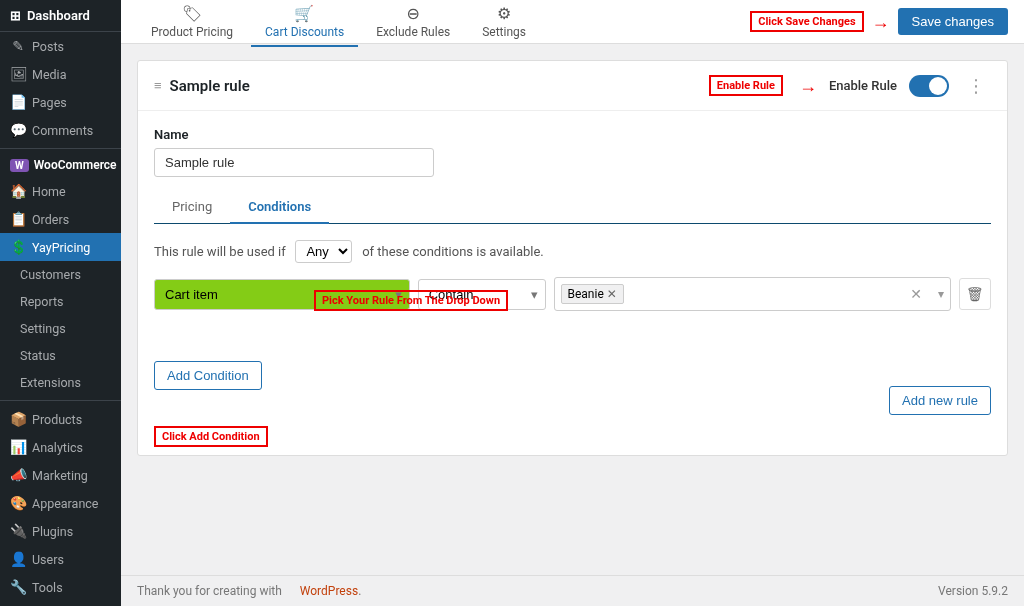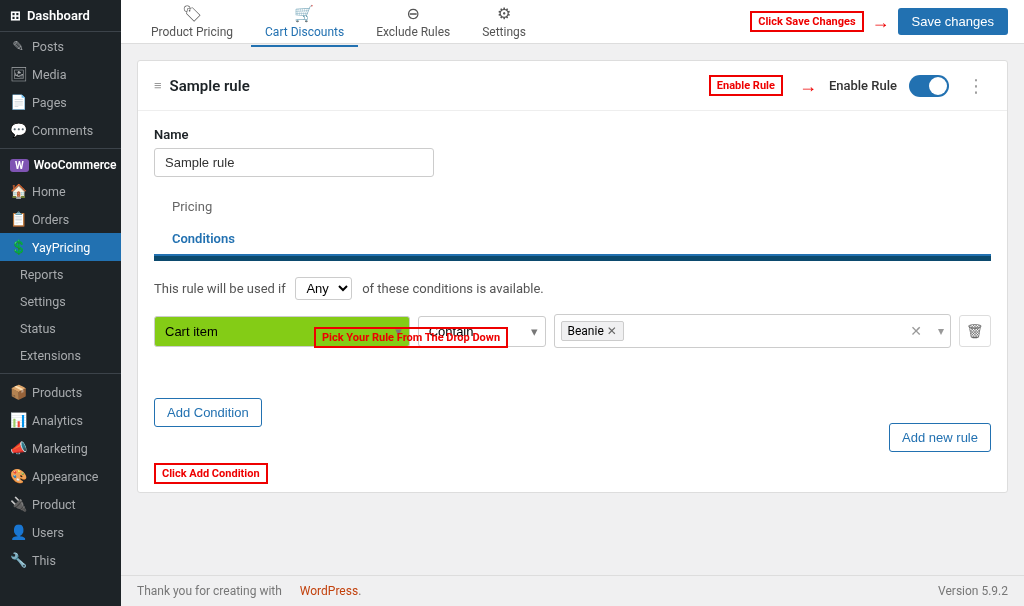--- a/index.html
+++ b/index.html
@@ -163,23 +163,22 @@
       border: 1px solid #ccc;
       border-radius: 3px;
       font-size: 13px;
       color: #333;
     }
 
     
     .inner-tabs {
       display: flex;
       gap: 0;
-      border-bottom: 6px solid #0c4a6e;
+      border-bottom: 1px solid #0c4a6e;
       margin: 14px 0 16px;
-      flex-direction: column;
     }
     .inner-tab {
       padding: 8px 18px;
       cursor: pointer;
       font-size: 13px;
       color: #666;
       border-bottom: 2px solid transparent;
       margin-bottom: -1px;
     }
     .inner-tab.active { color: #2271b1; border-bottom: 2px solid #2271b1; font-weight: 600; }
@@ -417,20 +416,23 @@
   <div class="sidebar-item">
     <span class="icon">📋</span>
     <span>Orders</span>
   </div>
 
   <div class="sidebar-item yay-item">
     <span class="icon">💲</span>
     <span>YayPricing</span>
   </div>
   <div class="sidebar-item" style="padding-left:20px;">
+    <span>Customers</span>
+  </div>
+  <div class="sidebar-item" style="padding-left:20px;">
     <span>Reports</span>
   </div>
   <div class="sidebar-item" style="padding-left:20px;">
     <span>Settings</span>
   </div>
   <div class="sidebar-item" style="padding-left:20px;">
     <span>Status</span>
   </div>
   <div class="sidebar-item" style="padding-left:20px;">
     <span>Extensions</span>
@@ -449,29 +451,29 @@
   <div class="sidebar-item">
     <span class="icon">📣</span>
     <span>Marketing</span>
   </div>
   <div class="sidebar-item">
     <span class="icon">🎨</span>
     <span>Appearance</span>
   </div>
   <div class="sidebar-item">
     <span class="icon">🔌</span>
-    <span>Product</span>
+    <span>Plugins</span>
   </div>
   <div class="sidebar-item">
     <span class="icon">👤</span>
     <span>Users</span>
   </div>
   <div class="sidebar-item">
     <span class="icon">🔧</span>
-    <span>This</span>
+    <span>Tools</span>
   </div>
   <div class="sidebar-item">
     
     
   </div>
 
 </div>
 
 <div class="main">
 

